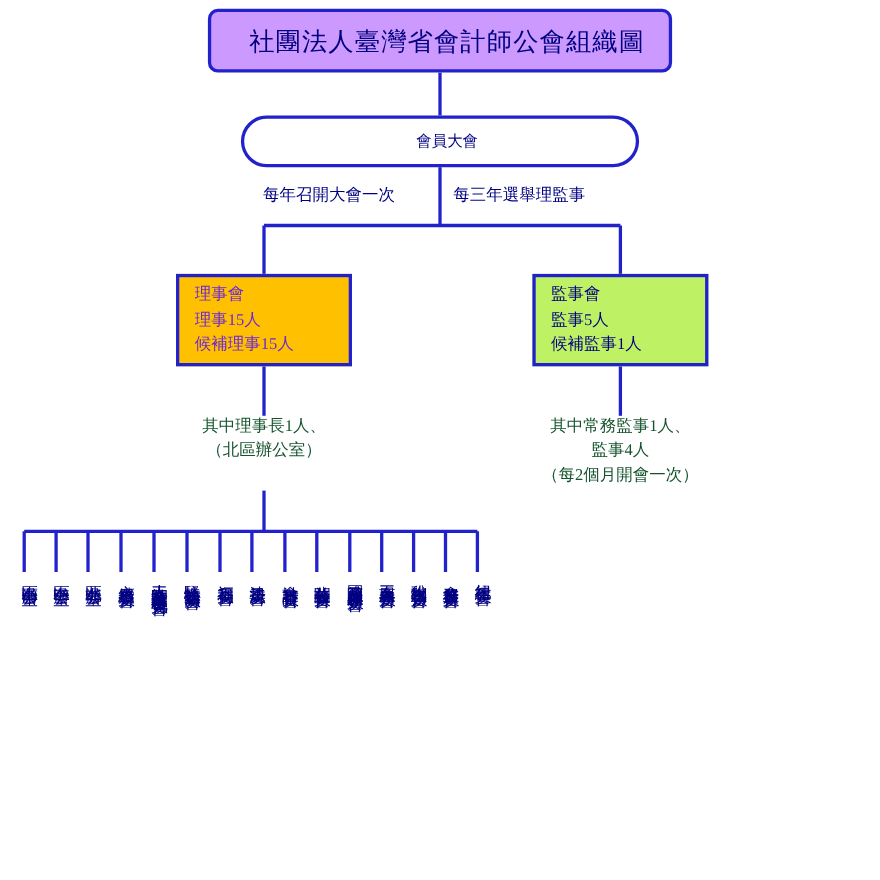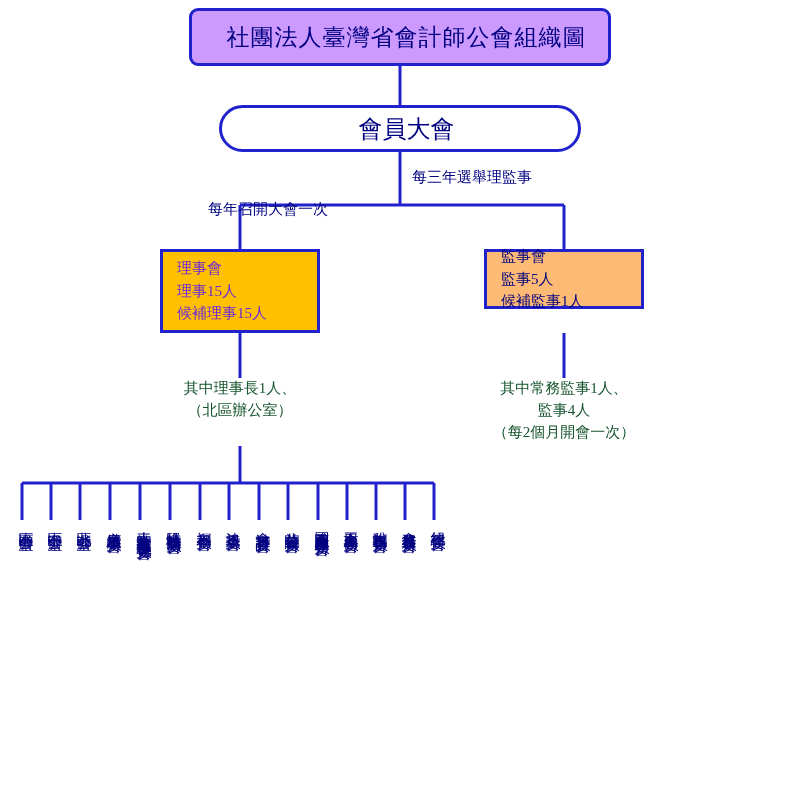--- a/index.html
+++ b/index.html
@@ -47,21 +47,21 @@
   }
   
   .assembly-box {
     left: 219px;
     top: 105px;
     width: 362px;
     height: 47px;
     background: #ffffff;
     border: 3px solid #2222cc;
     border-radius: 24px;
-    font-size: 24px;
+    font-size: 14px;
     color: #000080;
   }
   
   .board-box {
     left: 160px;
     top: 249px;
     width: 160px;
     height: 84px;
     background: #ffc000;
     border: 3px solid #2222cc;
@@ -69,22 +69,22 @@
     color: #6d28d9;
     align-items: flex-start;
     padding-left: 14px;
     line-height: 1.5;
   }
   
   .super-box {
     left: 484px;
     top: 249px;
     width: 160px;
-    height: 60px;
-    background: #fdba74;
+    height: 84px;
+    background: #bef264;
     border: 3px solid #2222cc;
     font-size: 15px;
     color: #000080;
     align-items: flex-start;
     padding-left: 14px;
     line-height: 1.5;
   }
   .board-box div, .super-box div { white-space: nowrap; }
 
   .edge-label {
@@ -166,21 +166,21 @@
   </svg>
 
   <div class="node title-box">
     <span>社團法人臺灣省會計師公會組織圖</span>
   </div>
 
   <div class="node assembly-box">
     <span>會員大會</span>
   </div>
 
-  <div class="edge-label" style="left:208px; top:168px;margin-top:32px;">每年召開大會一次</div>
+  <div class="edge-label" style="left:239px; top:168px;">每年召開大會一次</div>
   <div class="edge-label" style="left:412px; top:168px;">每三年選舉理監事</div>
 
   <div class="node board-box">
     <div>理事會</div>
     <div>理事15人</div>
     <div>候補理事15人</div>
   </div>
 
   <div class="node super-box">
     <div>監事會</div>

